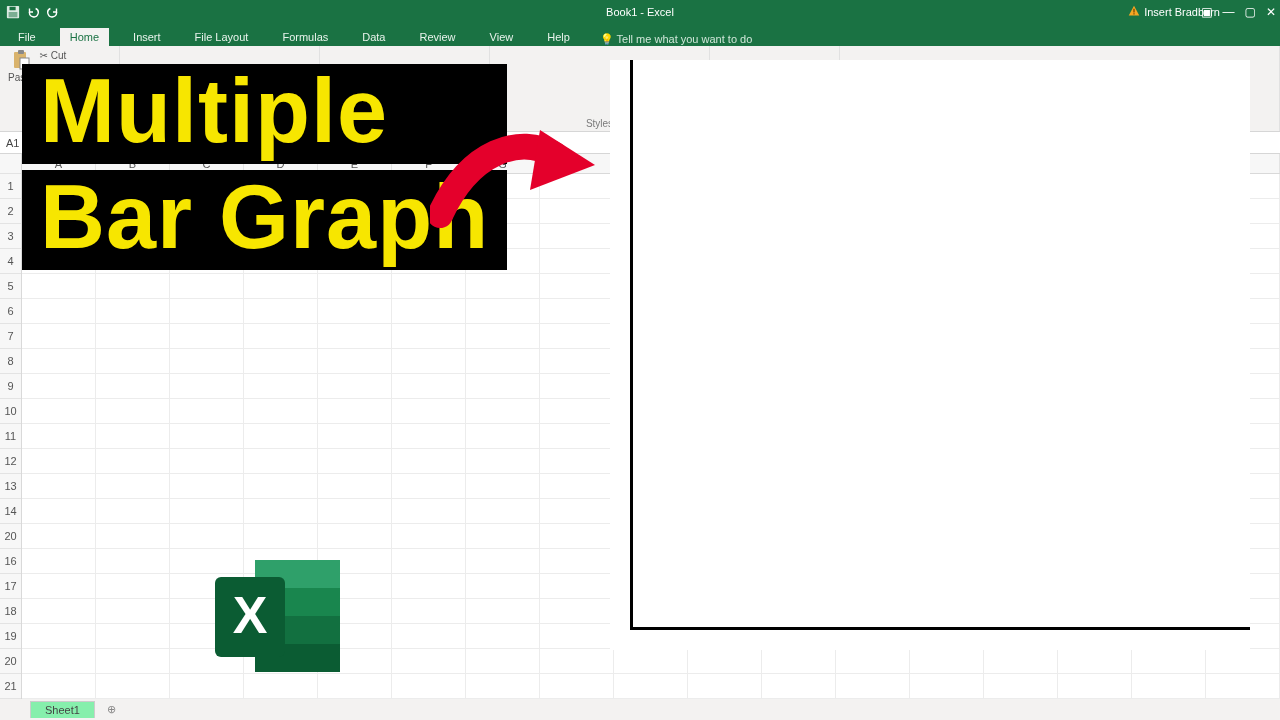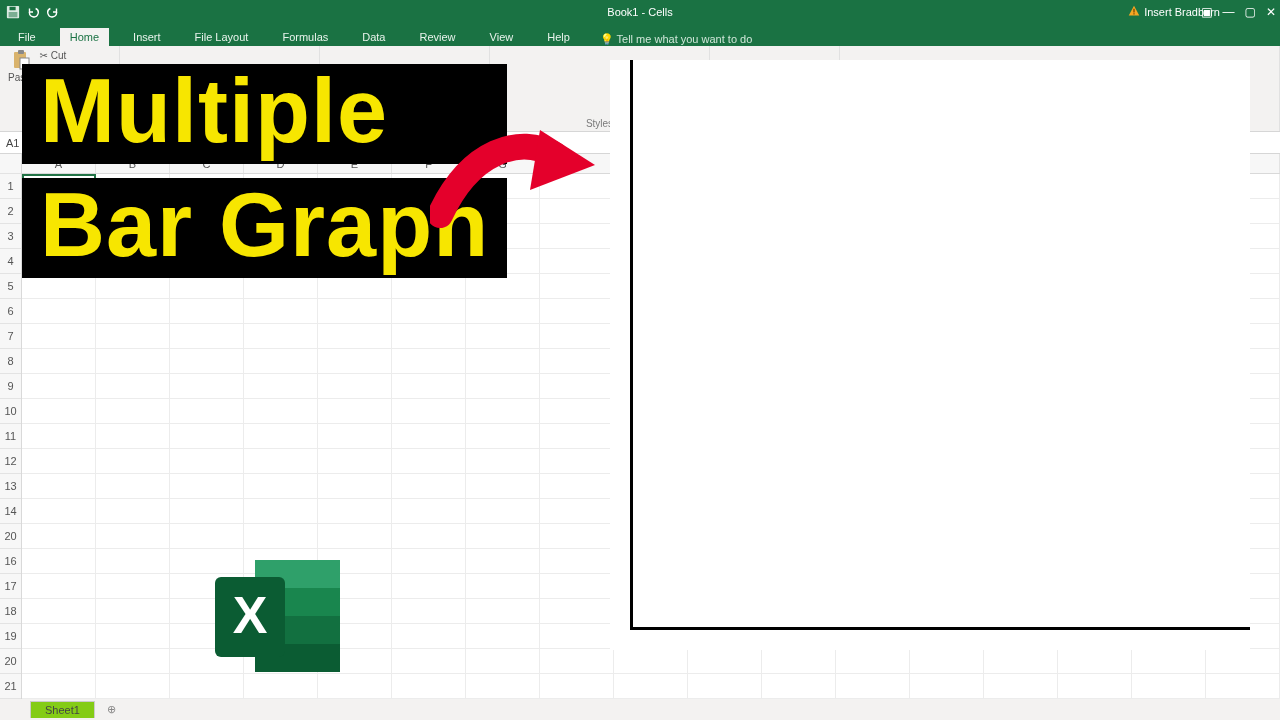--- a/index.html
+++ b/index.html
@@ -36,25 +36,25 @@
   .rowhdrs div { height: 25px; border-bottom: 1px solid #e3e3e3; text-align: center; line-height: 25px; }
   .colhdrs { height: 20px; background: #f7f7f7; border-bottom: 1px solid #d9d9d9; display: flex; font-size: 11px; color: #555; }
   .colhdrs div { width: 74px; border-right: 1px solid #e3e3e3; text-align: center; line-height: 20px; }
   .gridwrap { flex: 1; position: relative; }
   .grid { position: absolute; inset: 0; }
   .gridrow { height: 25px; border-bottom: 1px solid #ececec; display: flex; }
   .gridrow div { width: 74px; border-right: 1px solid #ececec; }
   .sel { outline: 2px solid #217346; outline-offset: -2px; }
 
   .sheet-tabs { height: 22px; border-top: 1px solid #d6d6d6; background: #f3f2f1; display: flex; align-items: center; font-size: 11px; color: #444; padding-left: 30px; gap: 4px; }
-  .sheet-tabs .stab { background: #84cc16; border: 1px solid #ccc; border-bottom: none; padding: 2px 14px; }
+  .sheet-tabs .stab { background: #86efac; border: 1px solid #ccc; border-bottom: none; padding: 2px 14px; }
   .sheet-tabs .plus { padding: 0 8px; color: #888; }
 
   
-  .overlay-titles { position: absolute; left: 22px; top: 64px; display: flex; flex-direction: column; gap: 14px; z-index: 50; }
+  .overlay-titles { position: absolute; left: 22px; top: 64px; display: flex; flex-direction: column; gap: 6px; z-index: 50; }
   .overlay-titles span { display: inline-block; background: #000; color: #fff; font-weight: 800; font-size: 90px; line-height: 1.02; padding: 2px 18px 6px 18px; letter-spacing: 1px; font-family: Arial, sans-serif; }
   .overlay-titles span.yellow { color: #f7e600; }
 
   .excel-logo { position: absolute; left: 210px; top: 555px; width: 140px; height: 125px; z-index: 50; }
 
   .arrow { position: absolute; left: 430px; top: 120px; width: 170px; height: 120px; z-index: 55; }
 
   
   .chart-area { position: absolute; right: 30px; top: 60px; width: 640px; height: 590px; background: #fff; z-index: 40; }
   .chart-area .axis-y { position: absolute; left: 20px; top: 0; bottom: 20px; width: 0; border-left: 3px solid #000; }
@@ -81,21 +81,21 @@
           <path d="M4 4v4h4"></path>
         </svg>
     </span>
     <span class="ico">
       <svg viewBox="0 0 16 16" fill="none" stroke="#fff" stroke-width="1.6">
           <path d="M5 4a5 5 0 1 0 7 4"></path>
           <path d="M12 4v4H8"></path>
         </svg>
     </span>
   </div>
-  <div class="title">Book1 - Cells</div>
+  <div class="title">Book1 - Excel</div>
   <div class="acct">
     <span>
       <svg width="12" height="12" viewBox="0 0 16 16">
           <path d="M8 1 1 14h14z" fill="#f5a623"></path>
           <rect x="7.2" y="5" width="1.6" height="5" fill="#6b4000"></rect>
           <rect x="7.2" y="11" width="1.6" height="1.6" fill="#6b4000"></rect>
         </svg>
     </span>
     <span>Insert Bradburn</span>
   </div>

